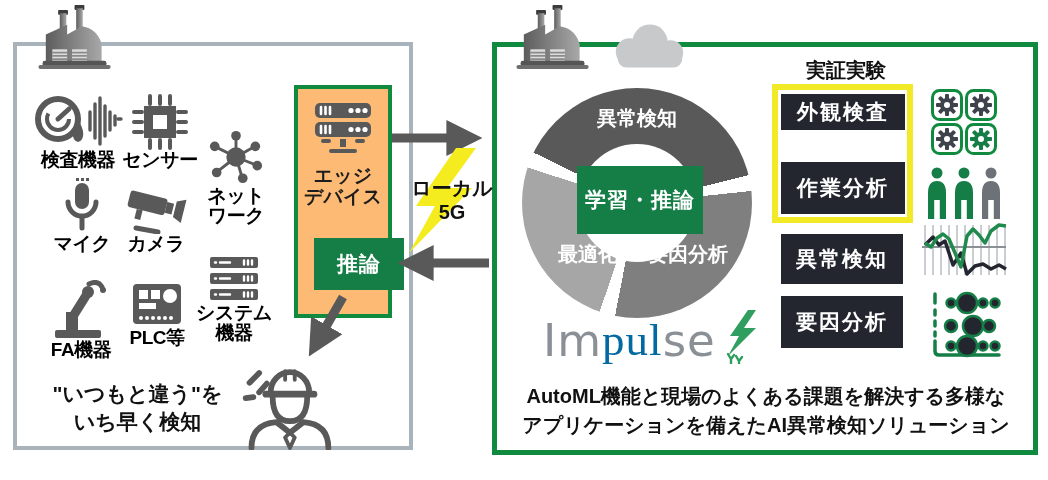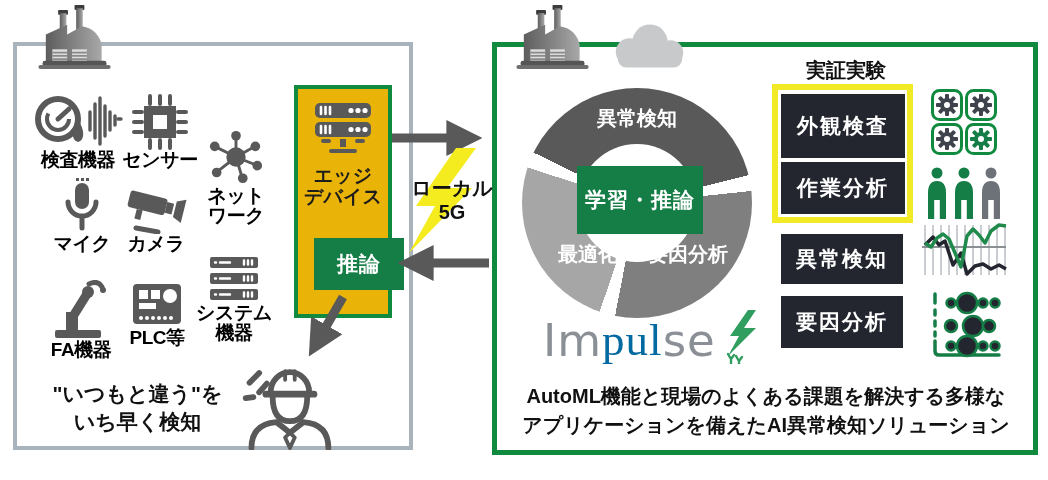--- a/index.html
+++ b/index.html
@@ -2,21 +2,21 @@
 <html><head>
 <meta charset="utf-8">
 <style>
   html,body{margin:0;padding:0;background:#fff;}
   .canvas{position:relative;width:1048px;height:480px;background:#fff;overflow:hidden;
           font-family:"Liberation Sans","DejaVu Sans",sans-serif;color:#1c1c1c;}
   .abs{position:absolute;}
   
   .left-box{left:13px;top:42px;width:400px;height:408px;border:4px solid #a9b3bb;background:#fff;box-sizing:border-box;}
   .right-box{left:492px;top:42px;width:546px;height:413px;border:5px solid #0f8a3f;background:#fff;box-sizing:border-box;}
-  .edge-box{left:294px;top:85px;width:98px;height:233px;border:4px solid #0f8a3f;background:#eab308;box-sizing:border-box;text-align:center;z-index:2;}
+  .edge-box{left:294px;top:85px;width:98px;height:233px;border:4px solid #0f8a3f;background:#fdba74;box-sizing:border-box;text-align:center;z-index:2;}
   
   .dev{display:flex;flex-direction:column;align-items:center;z-index:2;}
   .dev .lbl{font-weight:bold;font-size:19px;line-height:20px;letter-spacing:-0.5px;color:#000000;text-align:center;white-space:nowrap;}
   .ic{display:block;}
   
   .cap-left{font-weight:bold;font-size:21px;line-height:28px;text-align:center;color:#111;}
   .cap-right{font-weight:bold;font-size:20px;line-height:29px;text-align:center;color:#111;letter-spacing:0px;white-space:nowrap;}
   
   .edge-name{font-weight:bold;font-size:19px;line-height:21px;color:#1c1c1c;margin-top:6px;}
   .inference{position:absolute;left:50%;transform:translateX(-50%);top:149px;width:90px;height:52px;background:#157d46;color:#fff;
@@ -295,21 +295,21 @@
       <g stroke="#2f9e5f" stroke-width="2.4" stroke-linecap="round" fill="none">
         <path d="M6,44 l3,5 l3,-4"></path>
           <path d="M14,46 l3,5 l3,-4"></path>
           <path d="M9,50 v4 M17,52 v2"></path>
       </g>
     </svg>
   </div>
 
   <div class="abs exp-title">実証実験</div>
   <div class="abs yellow-frame"></div>
-  <div class="abs dark-item" style="left:781px;top:94px;width:124px;height:64px;">外観検査</div>
+  <div class="abs dark-item" style="left:781px;top:94px;width:124px;height:36px;">外観検査</div>
   <div class="abs dark-item" style="left:781px;top:162px;width:124px;height:52px;">作業分析</div>
   <div class="abs dark-item" style="left:781px;top:234px;width:122px;height:50px;">異常検知</div>
   <div class="abs dark-item" style="left:781px;top:296px;width:122px;height:52px;">要因分析</div>
 
   <svg class="abs" style="left:931px;top:89px;" width="66" height="66" viewBox="0 0 66 66">
     <defs>
       <g id="gearg">
         <g fill="currentColor">
           <rect x="-2" y="-11" width="4" height="22" rx="1"></rect>
           <rect x="-2" y="-11" width="4" height="22" rx="1" transform="rotate(45)"></rect>

